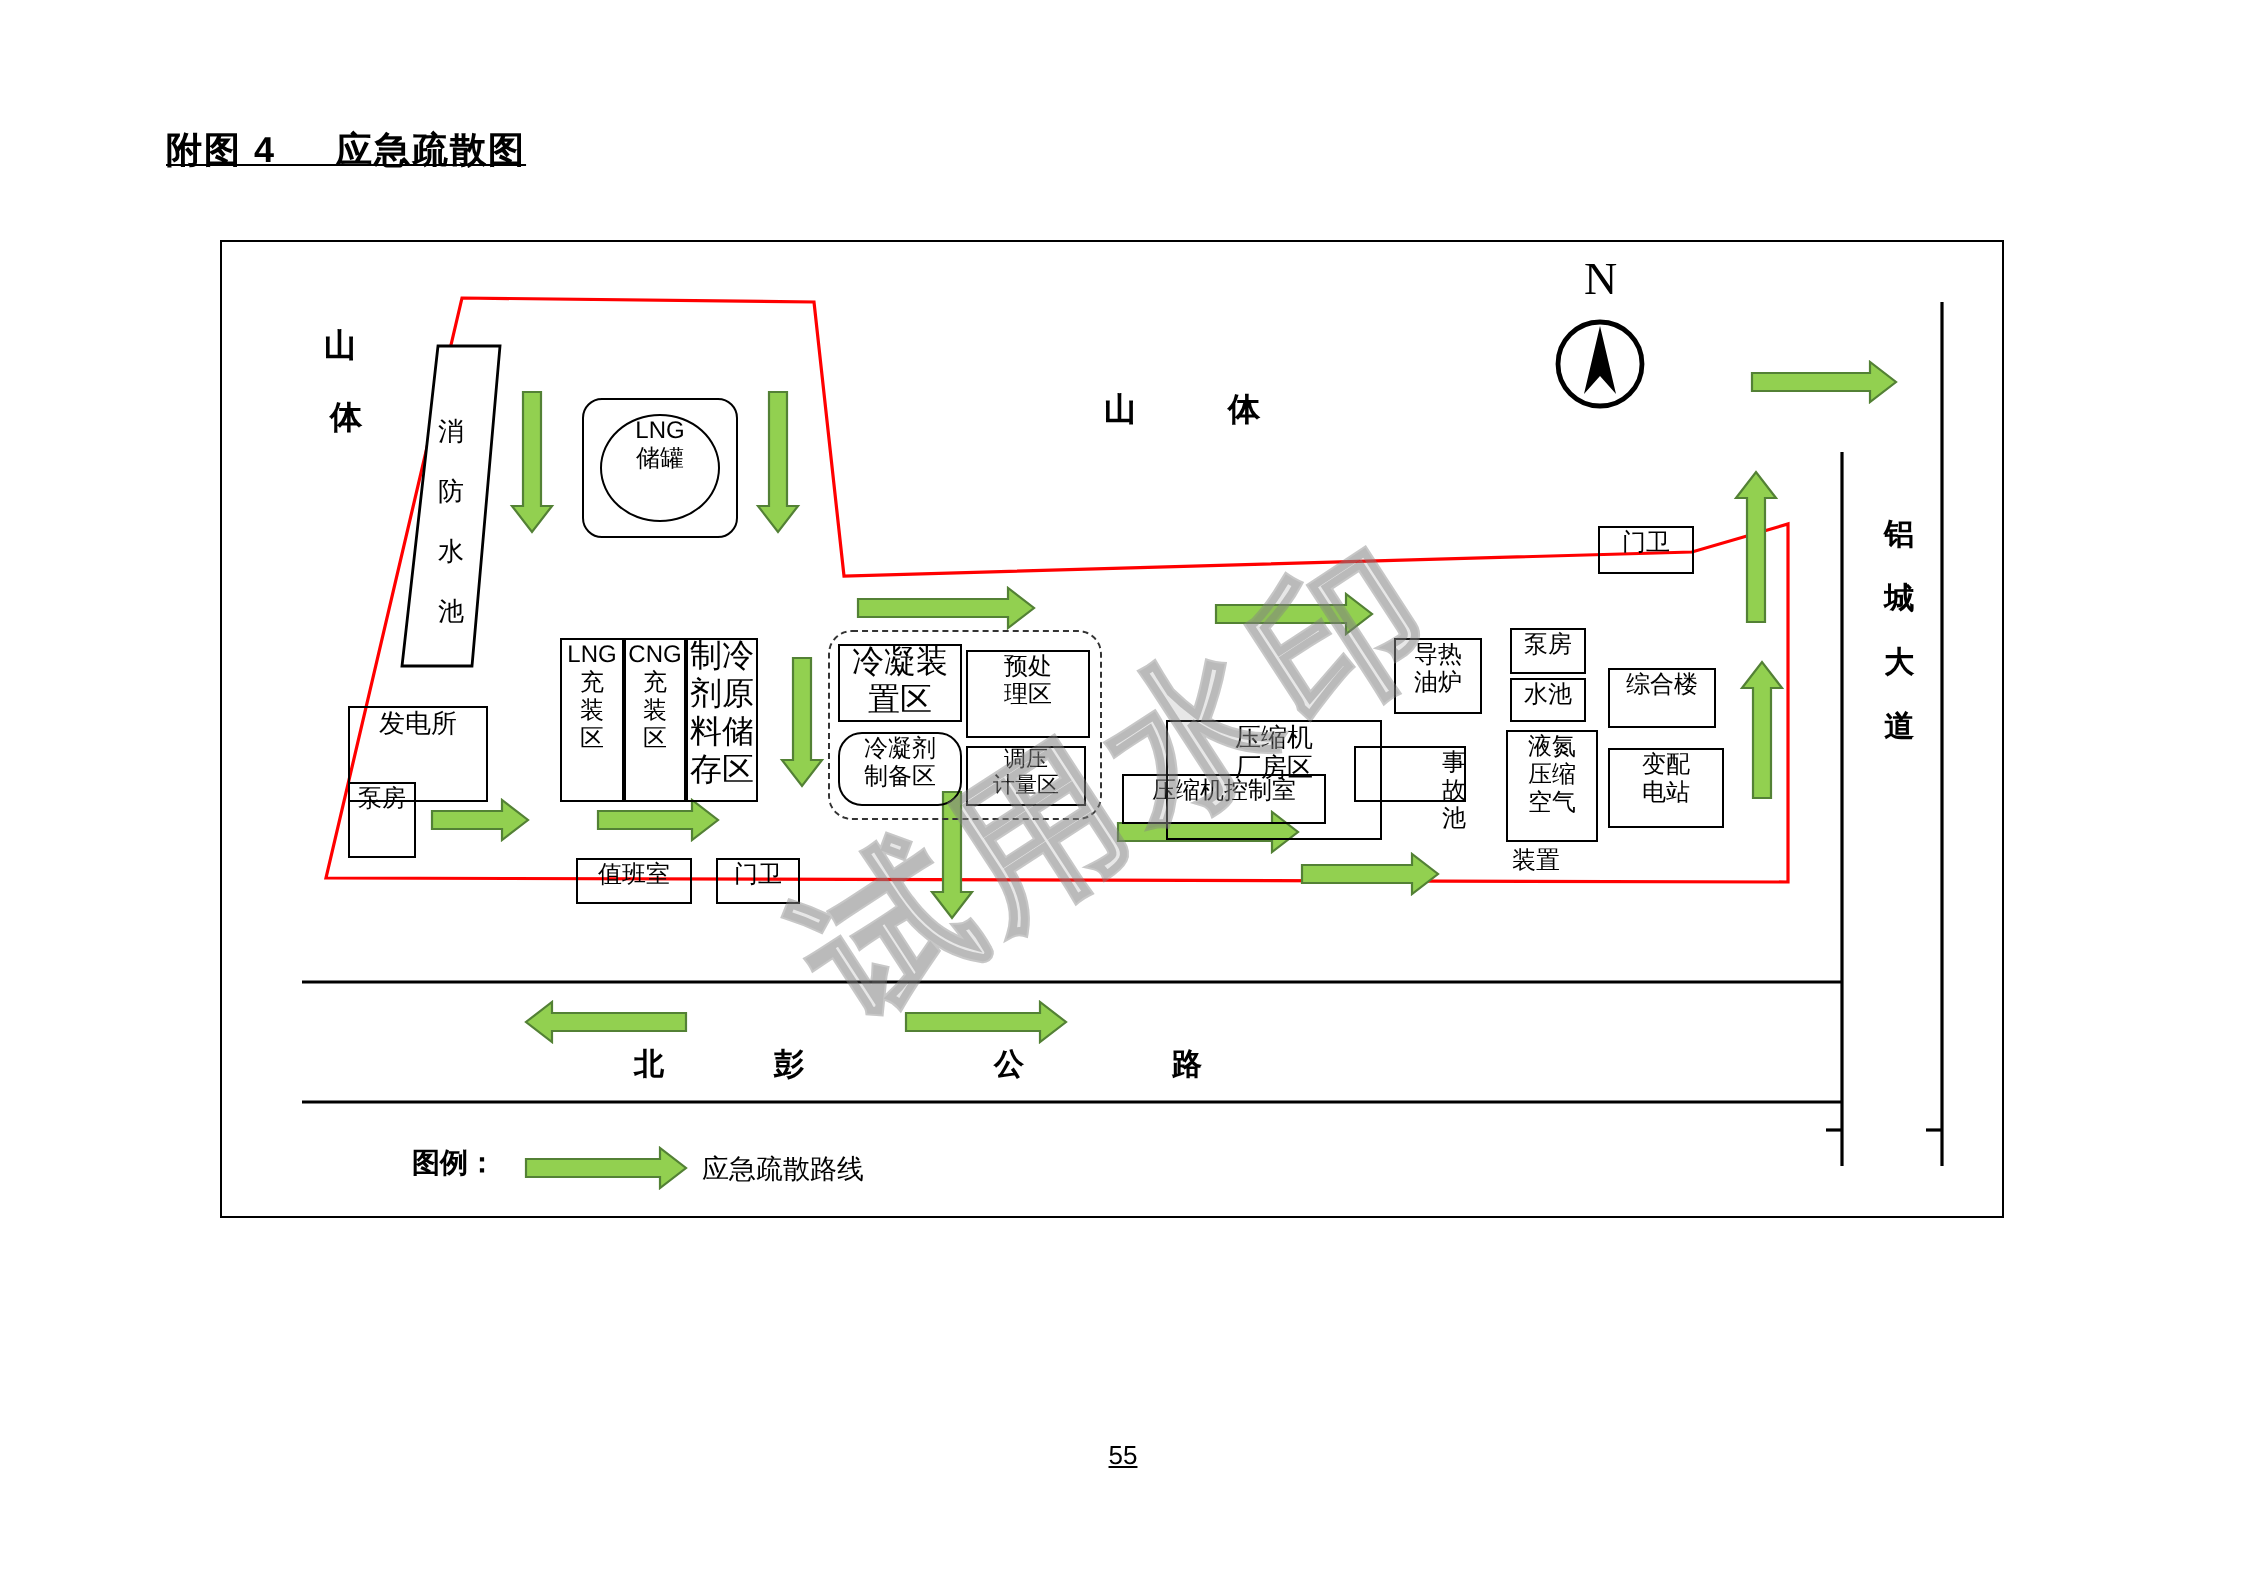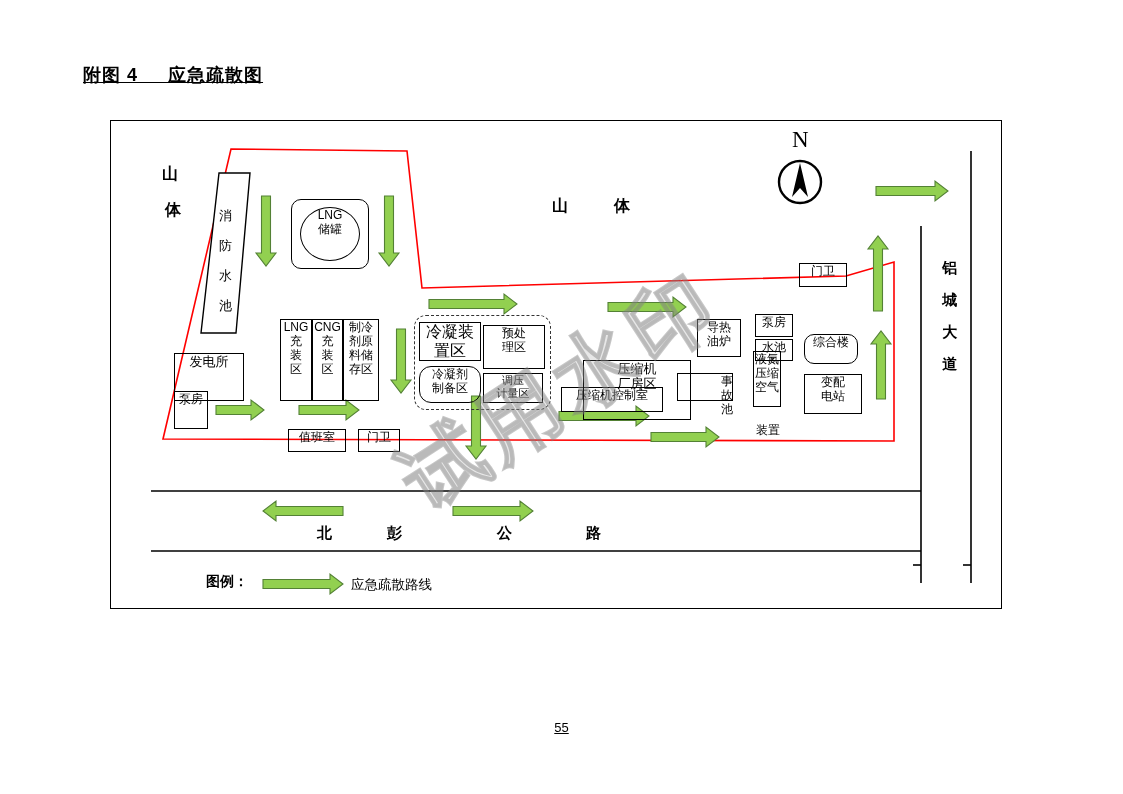--- a/index.html
+++ b/index.html
@@ -81,21 +81,21 @@
           <div>充</div>
           <div>装</div>
           <div>区</div>
         </div>
         <div class="dbox" style="left: 201px; top: 198px; width: 31px; height: 82px; font-size: 12px;">
           <div>CNG</div>
           <div>充</div>
           <div>装</div>
           <div>区</div>
         </div>
-        <div class="dbox" style="left: 232px; top: 198px; width: 36px; height: 82px; font-size: 12px;">
+        <div class="dbox" style="left: 232px; top: 198px; width: 36px; height: 82px; font-size: 16px;">
           <div>制冷</div>
           <div>剂原</div>
           <div>料储</div>
           <div>存区</div>
         </div>
         <div class="dbox dashed" style="left: 303px; top: 194px; width: 137px; height: 95px;"></div>
         <div class="dbox" style="left: 308px; top: 201px; width: 62px; height: 39px; font-size: 16px;">
           <div>冷凝装</div>
           <div>置区</div>
         </div>
@@ -124,24 +124,24 @@
         </div>
         <div class="dbox" style="left: 566px; top: 252px; width: 56px; height: 28px; font-size: 12px; padding-left: 44px;">
           <div>事故池</div>
         </div>
         <div class="dbox" style="left: 644px; top: 193px; width: 38px; height: 23px; font-size: 12px;">
           <div>泵房</div>
         </div>
         <div class="dbox" style="left: 644px; top: 218px; width: 38px; height: 22px; font-size: 12px;">
           <div>水池</div>
         </div>
-        <div class="dbox" style="left: 693px; top: 213px; width: 54px; height: 30px; font-size: 12px; border-radius: 10px;">
+        <div class="dbox" style="left: 693px; top: 213px; width: 54px; height: 30px; font-size: 12px;">
           <div>综合楼</div>
         </div>
-        <div class="dbox" style="left: 642px; top: 230px; width: 28px; height: 56px; font-size: 12px;">
+        <div class="dbox" style="left: 642px; top: 244px; width: 46px; height: 56px; font-size: 12px;">
           <div>液氮</div>
           <div>压缩</div>
           <div>空气</div>
         </div>
         <div class="dbox" style="left: 693px; top: 253px; width: 58px; height: 40px; font-size: 12px;">
           <div>变配</div>
           <div>电站</div>
         </div>
         <div class="dbox" style="left: 688px; top: 142px; width: 48px; height: 24px; font-size: 12px;">
           <div>门卫</div>

